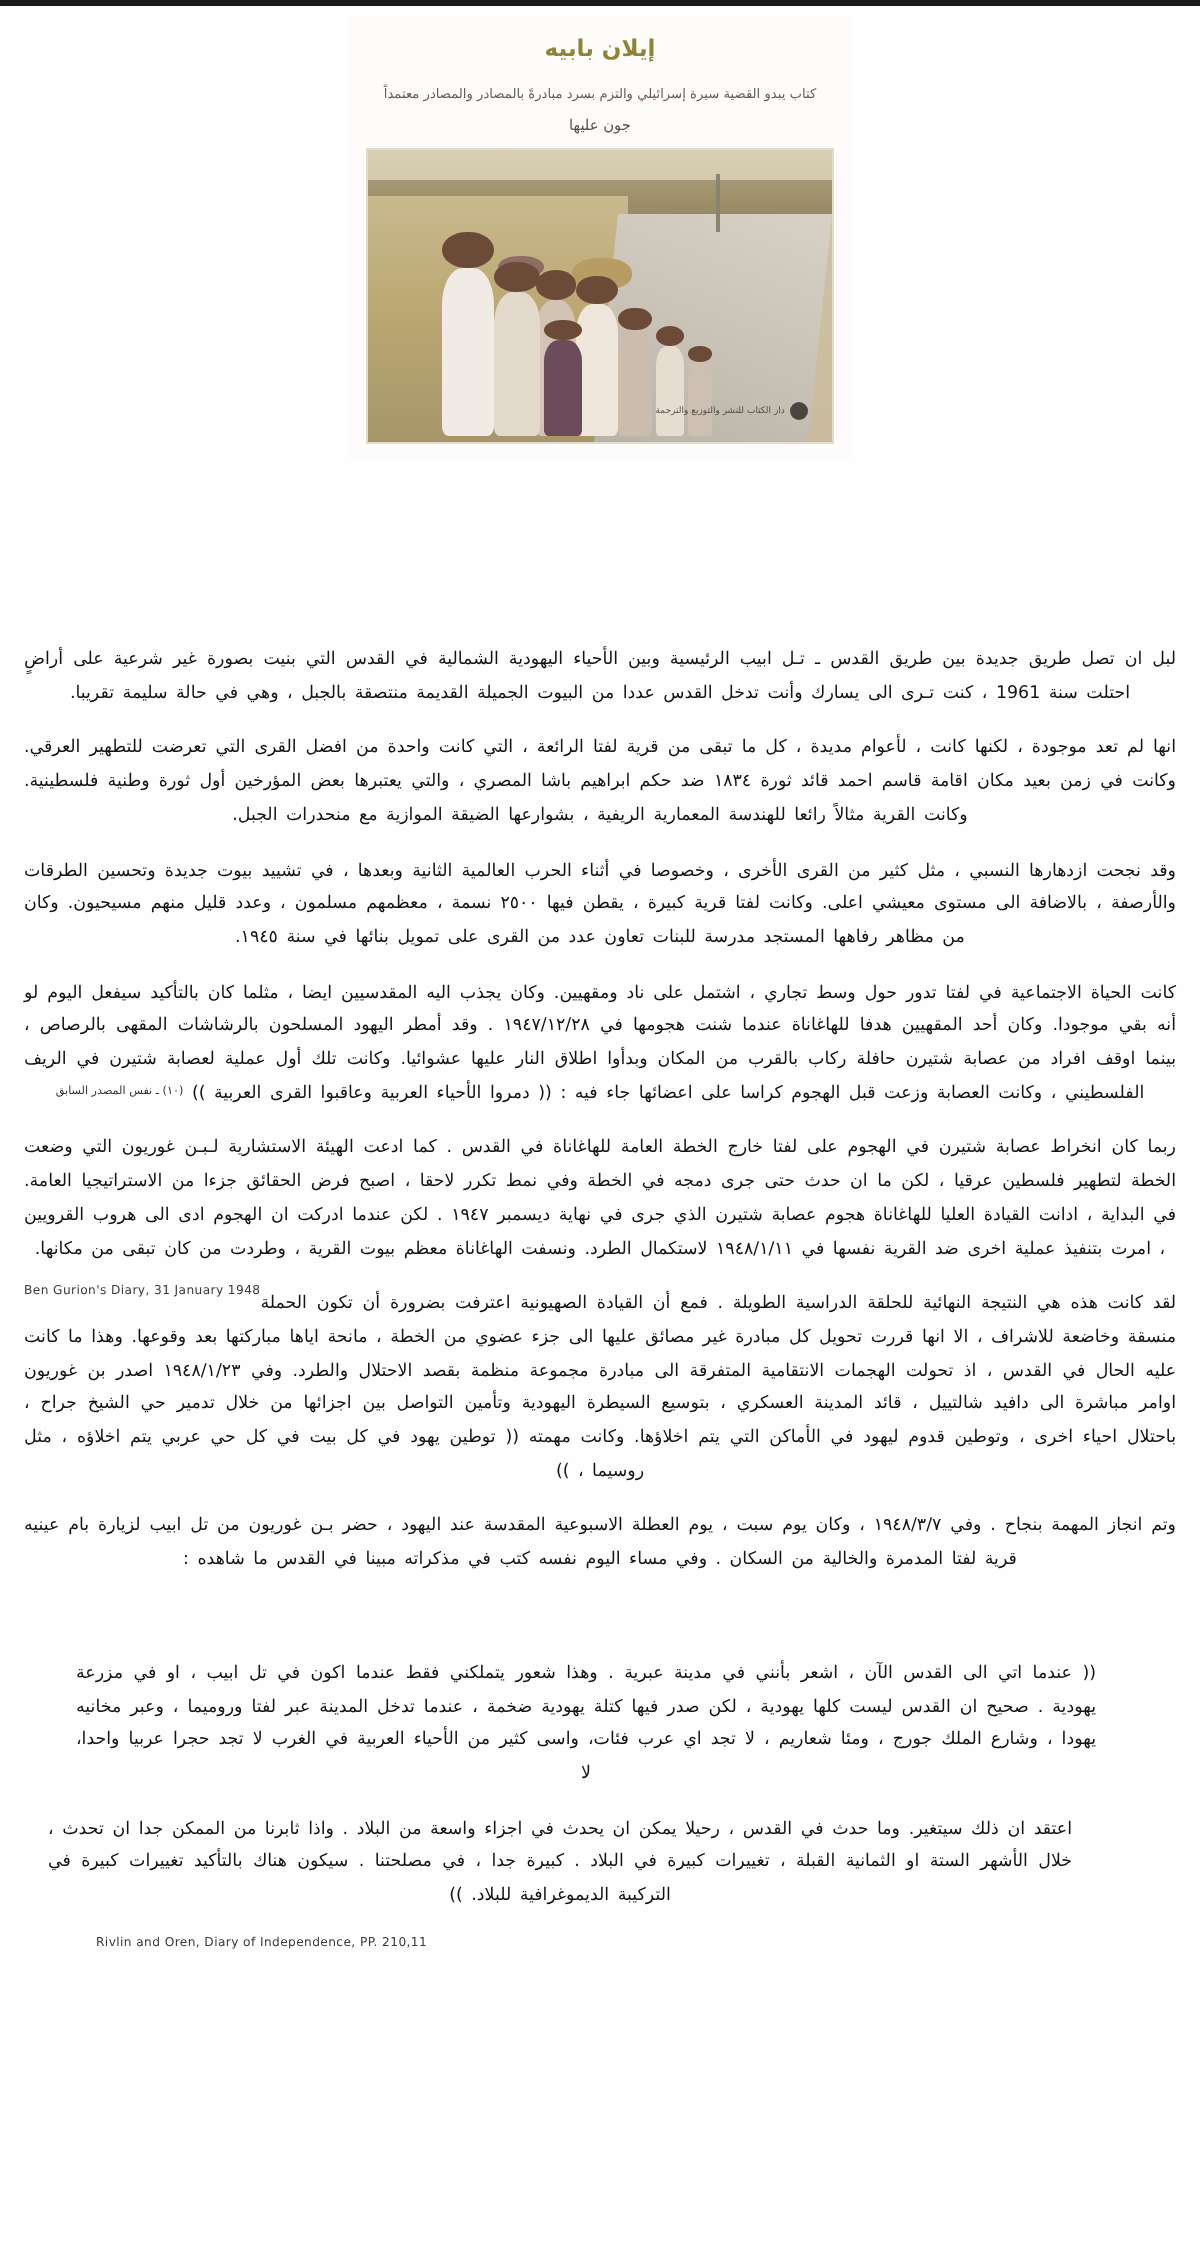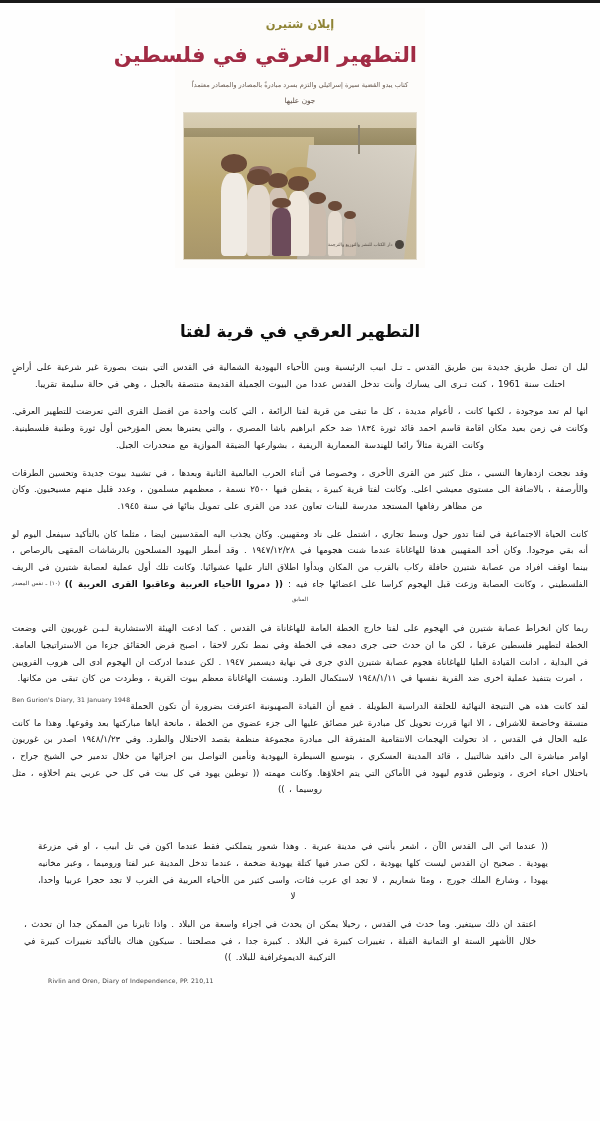--- a/index.html
+++ b/index.html
@@ -199,21 +199,21 @@
   }
   p.para:last-child { margin-bottom: 0; }
 
   .annot {
     font-size: 5.6px;
     color: #333333;
     letter-spacing: 0;
     word-spacing: 0;
     vertical-align: 2px;
   }
-  .quote-mark { font-weight: bold; }
+  .quote-mark { font-weight: normal; }
 
   
   p.quote-block {
     margin-right: 40px;
     margin-left: 26px;
     margin-top: 40px;
   }
   p.quote-tail {
     margin-right: 52px;
     margin-left: 12px;
@@ -245,23 +245,22 @@
 </head>
 <body>
 
 <div class="page">
 
   <div class="top-rule"></div>
 
   <div class="cover-wrap">
     <div class="cover">
 
-      <div class="cover-author">إيلان شتيرن</div>
-
-      <div class="cover-title">التطهير العرقي في فلسطين</div>
+      <div class="cover-author">إيلان بابيه</div>
+
 
       <div class="cover-subtitle">كتاب يبدو القضية سيرة إسرائيلي
 والتزم بسرد مبادرةً بالمصادر والمصادر معتمداً</div>
 
       <div class="cover-translator">جون عليها</div>
 
       <div class="cover-photo">
         <div class="ph-sky"></div>
         <div class="ph-hedge"></div>
         <div class="ph-field"></div>
@@ -308,21 +307,20 @@
           <span class="mark"></span><span>دار الكتاب
 للنشر والتوزيع والترجمة</span>
         </div>
       </div>
 
     </div>
   </div>
 
   <div class="article">
 
-    <h1 class="article-title">التطهير العرقي في قرية لفتا</h1>
 
     <p class="para">لبل ان تصل طريق جديدة بين طريق القدس ـ تـل ابيب الرئيسية وبين الأحياء اليهودية الشمالية في القدس التي بنيت بصورة غير شرعية على أراضٍ احتلت سنة 1961 ، كنت تـرى الى يسارك وأنت تدخل القدس عددا من البيوت الجميلة القديمة منتصقة بالجبل ، وهي في حالة سليمة تقريبا.</p>
 
     <p class="para">انها لم تعد موجودة ، لكنها كانت ، لأعوام مديدة ، كل ما تبقى من قرية لفتا الرائعة ، التي كانت واحدة من افضل القرى التي تعرضت للتطهير العرقي. وكانت في زمن بعيد مكان اقامة قاسم احمد قائد ثورة ١٨٣٤ ضد حكم ابراهيم باشا المصري ، والتي يعتبرها بعض المؤرخين أول ثورة وطنية فلسطينية. وكانت القرية مثالاً رائعا للهندسة المعمارية الريفية ، بشوارعها الضيقة الموازية مع منحدرات الجبل.</p>
 
     <p class="para">وقد نجحت ازدهارها النسبي ، مثل كثير من القرى الأخرى ، وخصوصا في أثناء الحرب العالمية الثانية وبعدها ، في تشييد بيوت جديدة وتحسين الطرقات والأرصفة ، بالاضافة الى مستوى معيشي اعلى. وكانت لفتا قرية كبيرة ، يقطن فيها ٢٥٠٠ نسمة ، معظمهم مسلمون ، وعدد قليل منهم مسيحيون. وكان من مظاهر رفاهها المستجد مدرسة للبنات تعاون عدد من القرى على تمويل بنائها في سنة ١٩٤٥.</p>
 
     <p class="para">
       <span>كانت الحياة الاجتماعية في لفتا تدور حول وسط تجاري ، اشتمل على ناد ومقهيين. وكان يجذب اليه المقدسيين ايضا ، مثلما كان بالتأكيد سيفعل اليوم لو أنه بقي موجودا. وكان أحد المقهيين هدفا للهاغاناة عندما شنت هجومها في ١٩٤٧/١٢/٢٨ . وقد أمطر اليهود المسلحون بالرشاشات المقهى بالرصاص ، بينما اوقف افراد من عصابة شتيرن حافلة ركاب بالقرب من المكان وبدأوا اطلاق النار عليها عشوائيا. وكانت تلك أول عملية لعصابة شتيرن في الريف الفلسطيني ، وكانت العصابة وزعت قبل الهجوم كراسا على اعضائها جاء فيه :</span>
       <span class="quote-mark">(( دمروا الأحياء العربية وعاقبوا القرى العربية ))</span>
@@ -330,20 +328,21 @@
     </p>
 
     <p class="para">ربما كان انخراط عصابة شتيرن في الهجوم على لفتا خارج الخطة العامة للهاغاناة في القدس . كما ادعت الهيئة الاستشارية لـبـن غوريون التي وضعت الخطة لتطهير فلسطين عرقيا ، لكن ما ان حدث حتى جرى دمجه في الخطة وفي نمط تكرر لاحقا ، اصبح فرض الحقائق جزءا من الاستراتيجيا العامة. في البداية ، ادانت القيادة العليا للهاغاناة هجوم عصابة شتيرن الذي جرى في نهاية ديسمبر ١٩٤٧ . لكن عندما ادركت ان الهجوم ادى الى هروب القرويين ، امرت بتنفيذ عملية اخرى ضد القرية نفسها في ١٩٤٨/١/١١ لاستكمال الطرد. ونسفت الهاغاناة معظم بيوت القرية ، وطردت من كان تبقى من مكانها.</p>
 
     <p class="para clearfix">
       <span class="cite cite-inline">Ben Gurion's Diary,
 31 January 1948</span>
       <span>لقد كانت هذه هي النتيجة النهائية للحلقة الدراسية الطويلة . فمع أن القيادة الصهيونية اعترفت بضرورة أن تكون الحملة منسقة وخاضعة للاشراف ، الا انها قررت تحويل كل مبادرة غير مصائق عليها الى جزء عضوي من الخطة ، مانحة اياها مباركتها بعد وقوعها. وهذا ما كانت عليه الحال في القدس ، اذ تحولت الهجمات الانتقامية المتفرقة الى مبادرة مجموعة منظمة بقصد الاحتلال والطرد. وفي ١٩٤٨/١/٢٣ اصدر بن غوريون اوامر مباشرة الى دافيد شالتييل ، قائد المدينة العسكري ، بتوسيع السيطرة اليهودية وتأمين التواصل بين اجزائها من خلال تدمير حي الشيخ جراح ، باحتلال احياء اخرى ، وتوطين قدوم ليهود في الأماكن التي يتم اخلاؤها. وكانت مهمته (( توطين يهود في كل بيت في كل حي عربي يتم اخلاؤه ، مثل روسيما ، ))</span>
     </p>
 
+    <p class="para">وتم انجاز المهمة بنجاح . وفي ١٩٤٨/٣/٧ ، وكان يوم سبت ، يوم العطلة الاسبوعية المقدسة عند اليهود ، حضر بـن غوريون من تل ابيب لزيارة بام عينيه قرية لفتا المدمرة والخالية من السكان . وفي مساء اليوم نفسه كتب في مذكراته مبينا في القدس ما شاهده :</p>
 
     <p class="para quote-block">(( عندما اتي الى القدس الآن ، اشعر بأنني في مدينة عبرية . وهذا شعور يتملكني فقط عندما اكون في تل ابيب ، او في مزرعة يهودية . صحيح ان القدس ليست كلها يهودية ، لكن صدر فيها كتلة يهودية ضخمة ، عندما تدخل المدينة عبر لفتا وروميما ، وعبر مخانيه يهودا ، وشارع الملك جورج ، ومئا شعاريم ، لا تجد اي عرب فئات، واسى كثير من الأحياء العربية في الغرب لا تجد حجرا عربيا واحدا، لا</p>
 
     <p class="para quote-tail">اعتقد ان ذلك سيتغير. وما حدث في القدس ، رحيلا يمكن ان يحدث في اجزاء واسعة من البلاد . واذا ثابرنا من الممكن جدا ان تحدث ، خلال الأشهر الستة او الثمانية القبلة ، تغييرات كبيرة في البلاد . كبيرة جدا ، في مصلحتنا . سيكون هناك بالتأكيد تغييرات كبيرة في التركيبة الديموغرافية للبلاد. ))</p>
 
     <div class="cite cite-end">Rivlin and Oren, Diary of Independence, PP. 210,11</div>
 
   </div>
 
 </div>

